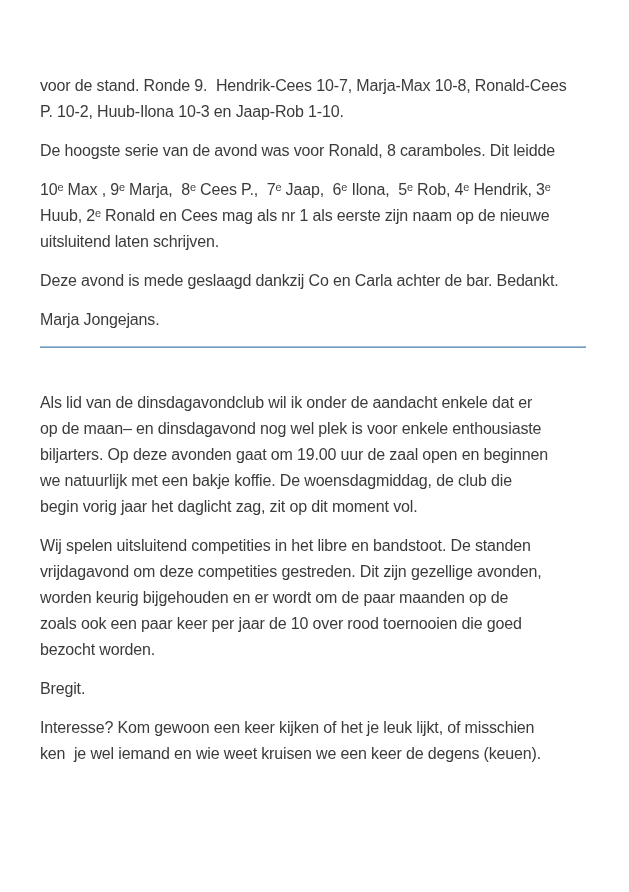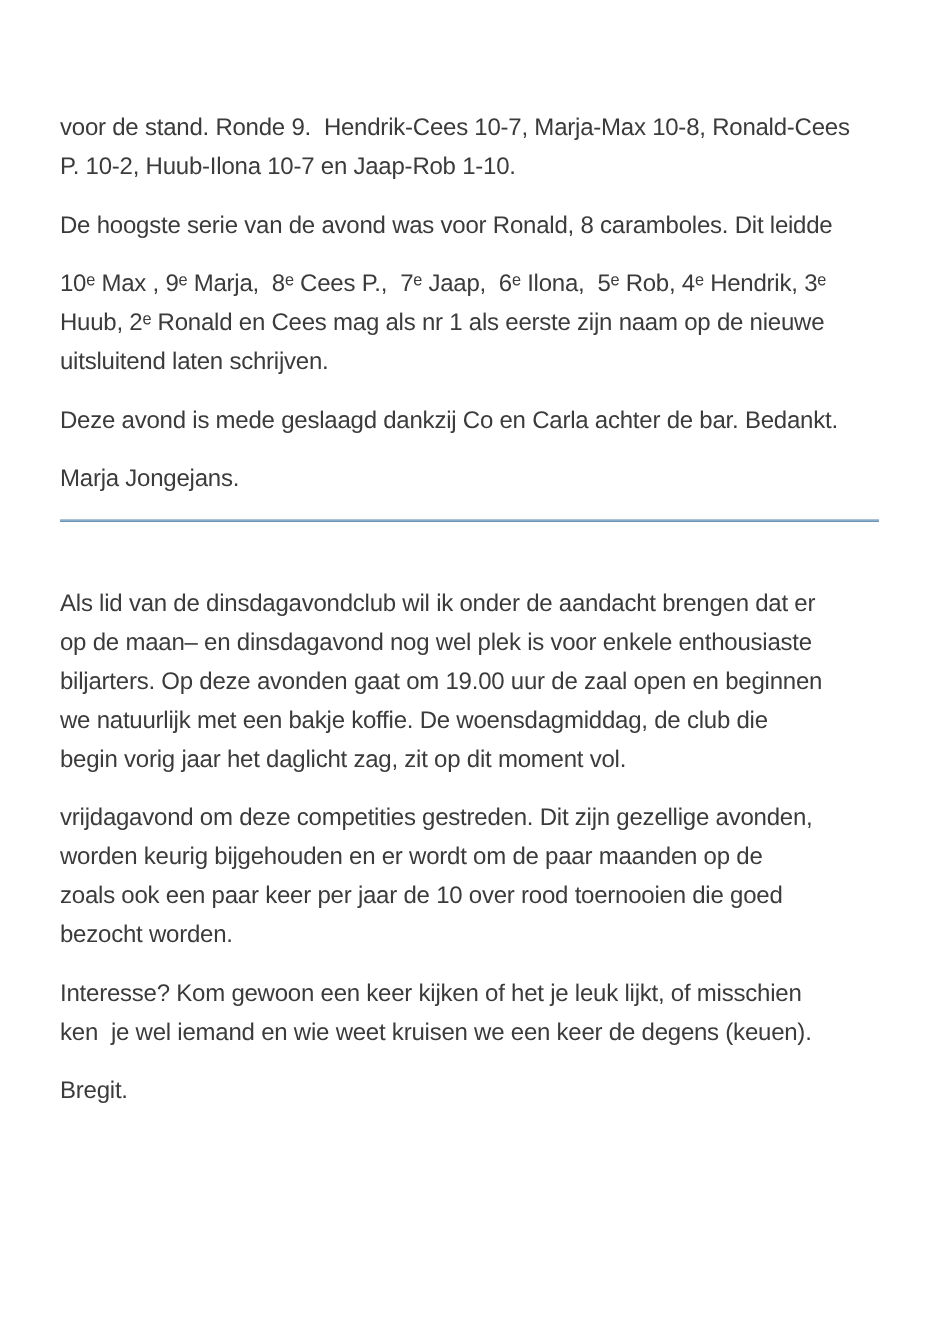--- a/index.html
+++ b/index.html
@@ -41,21 +41,21 @@
   }
 </style>
 </head>
 <body>
 
 <div class="page">
   <div class="content">
 
     <p class="para">
       <span class="line">voor de stand. Ronde 9.  Hendrik-Cees 10-7, Marja-Max 10-8, Ronald-Cees</span>
-      <span class="line">P. 10-2, Huub-Ilona 10-7 en Jaap-Rob 1-10.</span>
+      <span class="line">P. 10-2, Huub-Ilona 10-3 en Jaap-Rob 1-10.</span>
     </p>
 
     <p class="para">
       <span class="line">De hoogste serie van de avond was voor Ronald, 8 caramboles. Dit leidde</span>
     </p>
 
     <p class="para">
       <span class="line">10ᵉ Max , 9ᵉ Marja,  8ᵉ Cees P.,  7ᵉ Jaap,  6ᵉ Ilona,  5ᵉ Rob, 4ᵉ Hendrik, 3ᵉ</span>
       <span class="line">Huub, 2ᵉ Ronald en Cees mag als nr 1 als eerste zijn naam op de nieuwe</span>
       <span class="line">uitsluitend laten schrijven.</span>
@@ -65,37 +65,38 @@
       <span class="line">Deze avond is mede geslaagd dankzij Co en Carla achter de bar. Bedankt.</span>
     </p>
 
     <p class="para">
       <span class="line">Marja Jongejans.</span>
     </p>
 
     <div class="divider"></div>
 
     <p class="para">
-      <span class="line">Als lid van de dinsdagavondclub wil ik onder de aandacht brengen dat er</span>
+      <span class="line">Als lid van de dinsdagavondclub wil ik onder de aandacht enkele dat er</span>
       <span class="line">op de maan– en dinsdagavond nog wel plek is voor enkele enthousiaste</span>
       <span class="line">biljarters. Op deze avonden gaat om 19.00 uur de zaal open en beginnen</span>
       <span class="line">we natuurlijk met een bakje koffie. De woensdagmiddag, de club die</span>
       <span class="line">begin vorig jaar het daglicht zag, zit op dit moment vol.</span>
     </p>
 
     <p class="para">
+      <span class="line">Wij spelen uitsluitend competities in het libre en bandstoot. De standen</span>
       <span class="line">vrijdagavond om deze competities gestreden. Dit zijn gezellige avonden,</span>
       <span class="line">worden keurig bijgehouden en er wordt om de paar maanden op de</span>
       <span class="line">zoals ook een paar keer per jaar de 10 over rood toernooien die goed</span>
       <span class="line">bezocht worden.</span>
     </p>
 
     <p class="para">
-      <span class="line">Interesse? Kom gewoon een keer kijken of het je leuk lijkt, of misschien</span>
-      <span class="line">ken  je wel iemand en wie weet kruisen we een keer de degens (keuen).</span>
+      <span class="line">Bregit.</span>
     </p>
 
     <p class="para">
-      <span class="line">Bregit.</span>
+      <span class="line">Interesse? Kom gewoon een keer kijken of het je leuk lijkt, of misschien</span>
+      <span class="line">ken  je wel iemand en wie weet kruisen we een keer de degens (keuen).</span>
     </p>
 
   </div>
 </div>
 
 </body></html>

